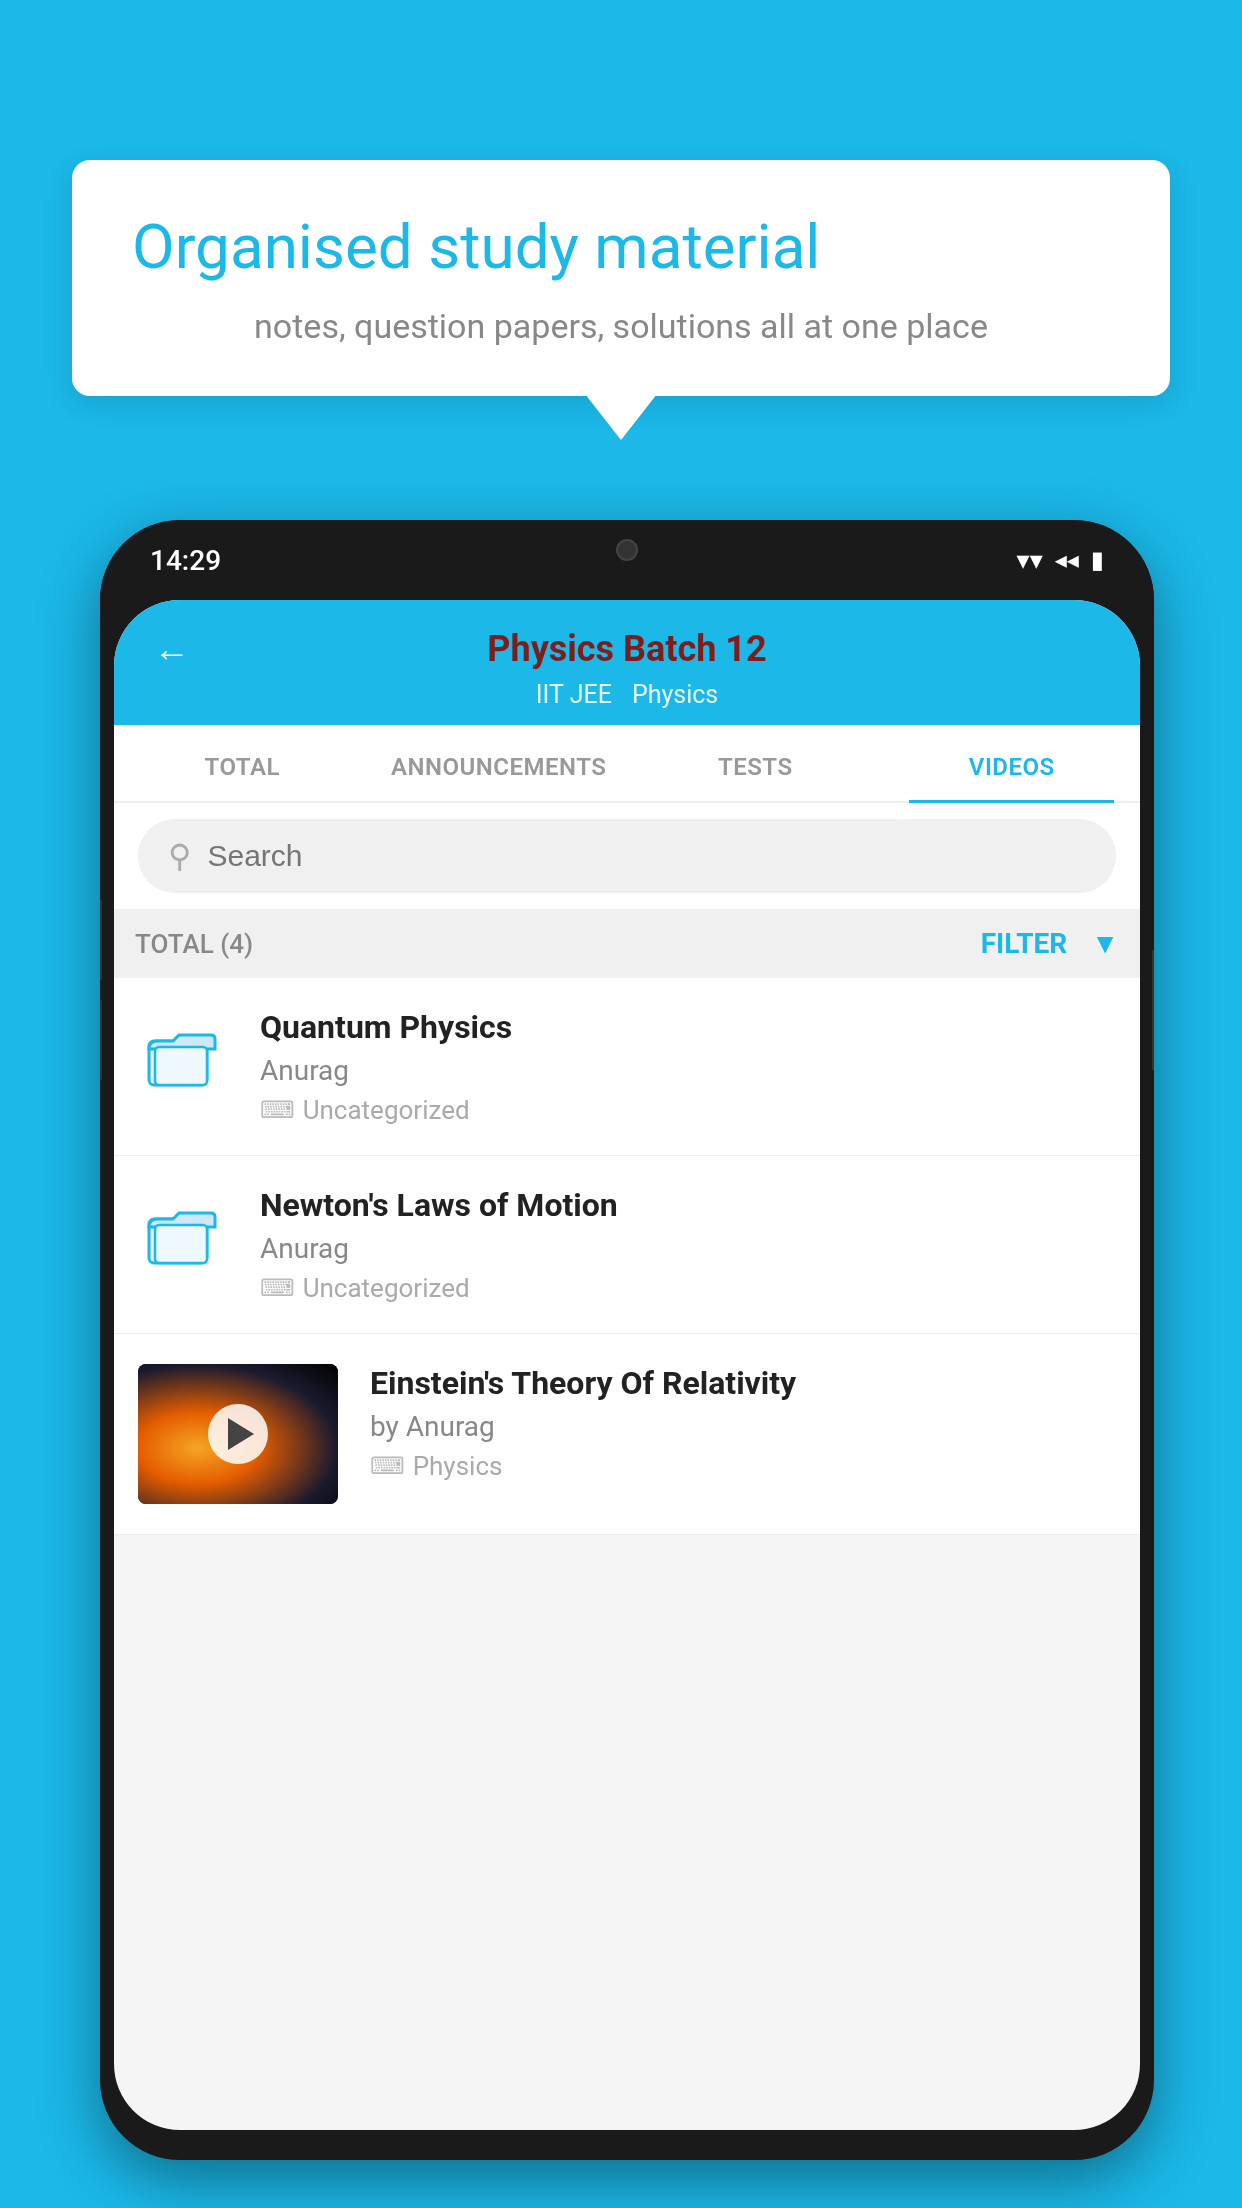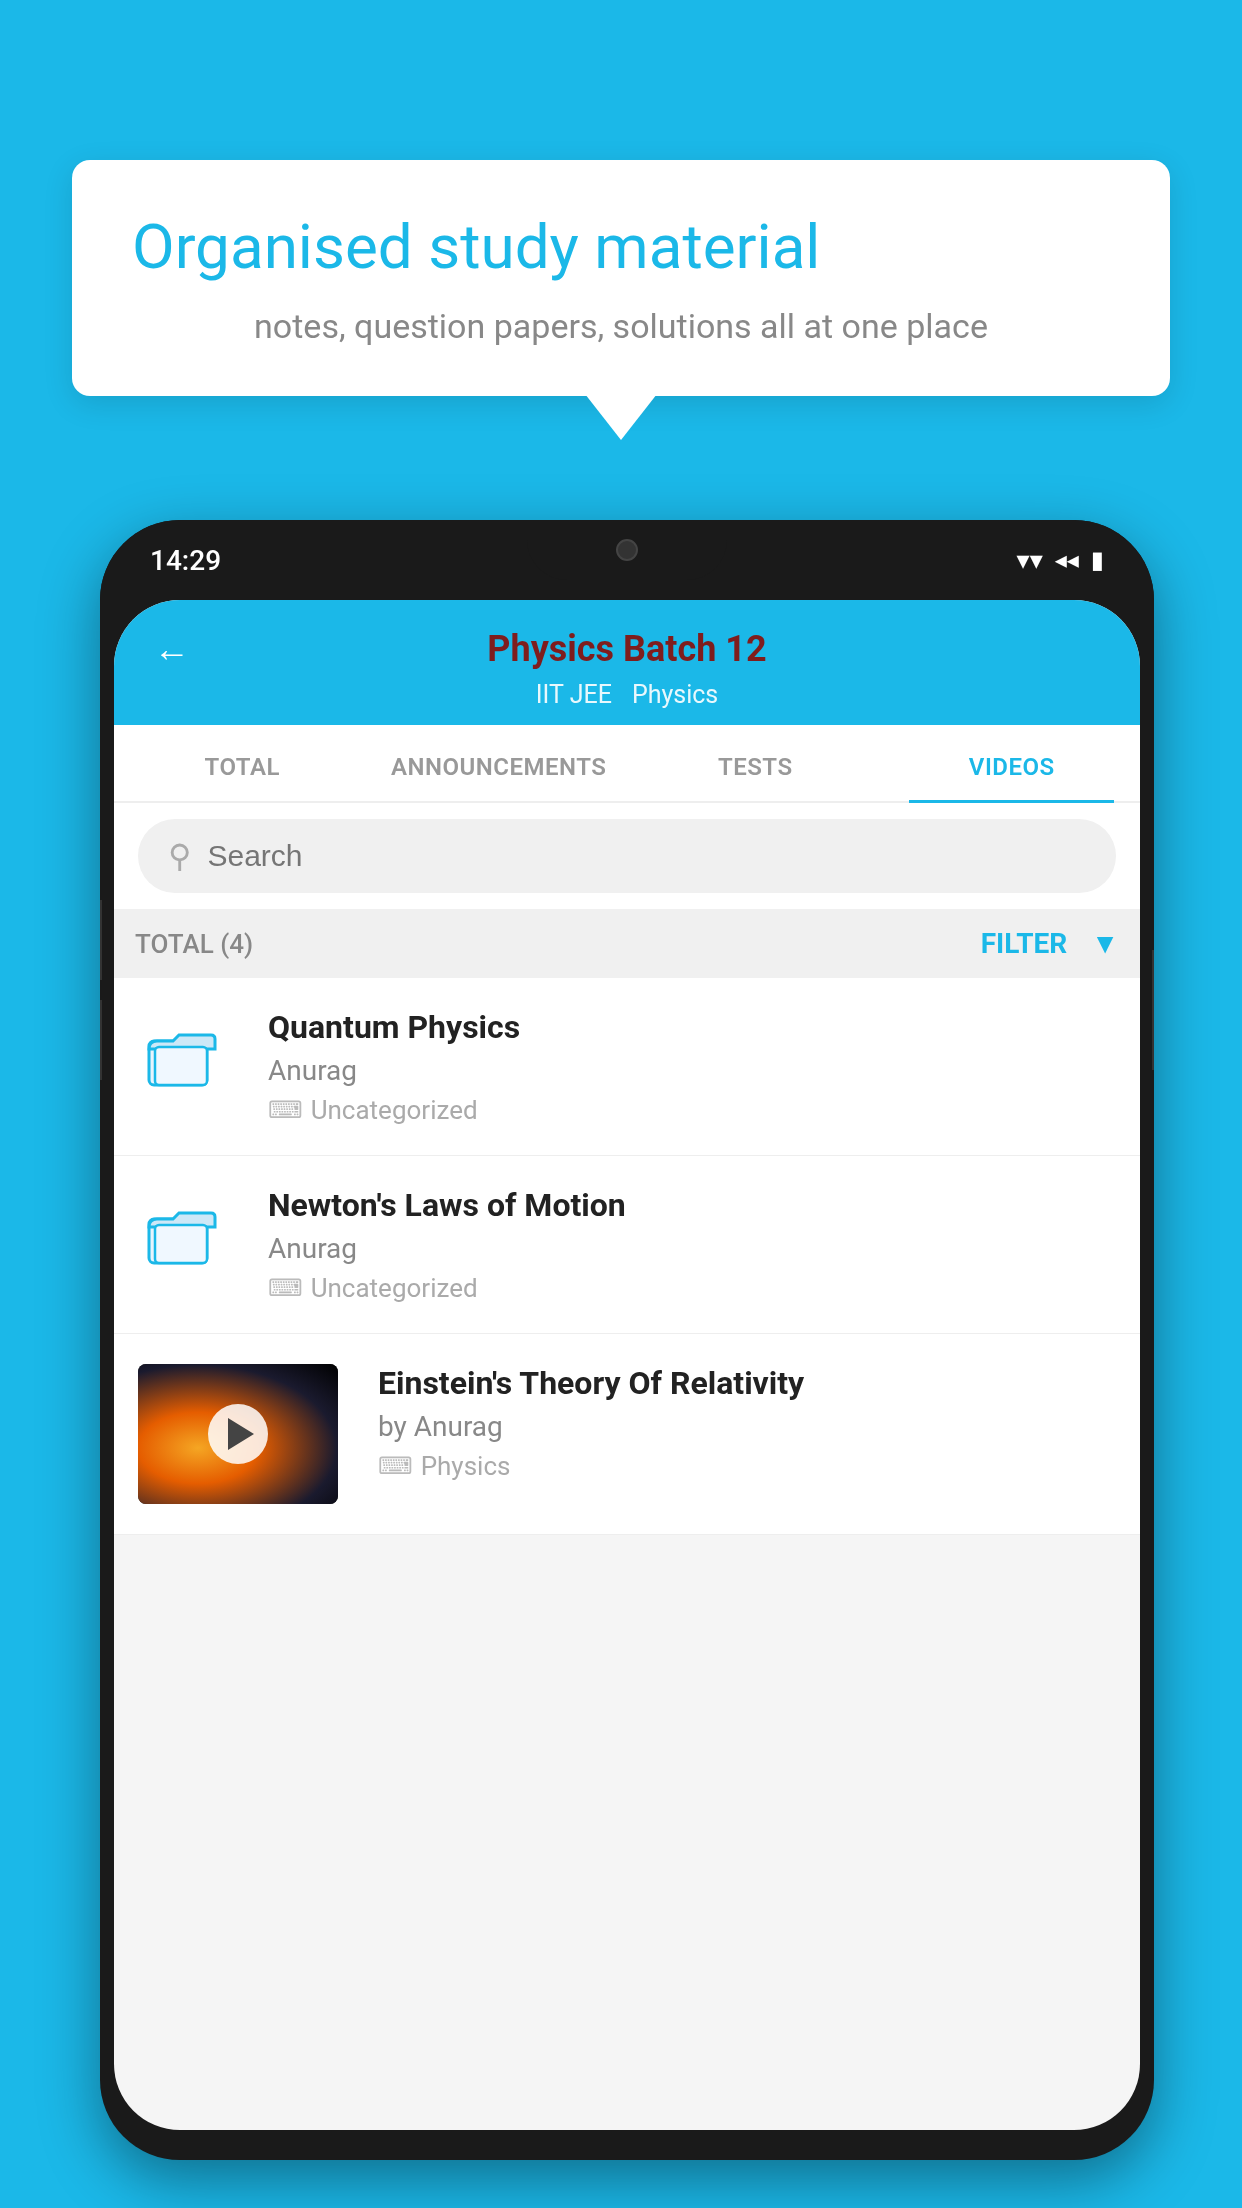--- a/index.html
+++ b/index.html
@@ -255,21 +255,21 @@
     
     .video-list {
       background: #fff;
       overflow-y: auto;
     }
     .video-item {
       display: flex;
       align-items: flex-start;
       padding: 30px 24px;
       border-bottom: 1px solid #eee;
-      gap: 40px;
+      gap: 32px;
       background: #fff;
     }
     .video-item-icon {
       width: 90px;
       height: 90px;
       display: flex;
       align-items: center;
       justify-content: center;
       flex-shrink: 0;
       margin-top: 6px;

